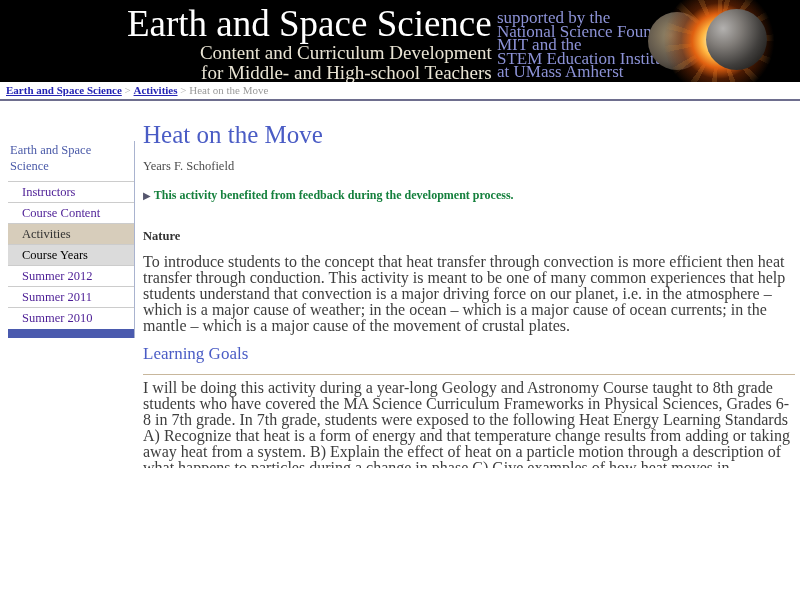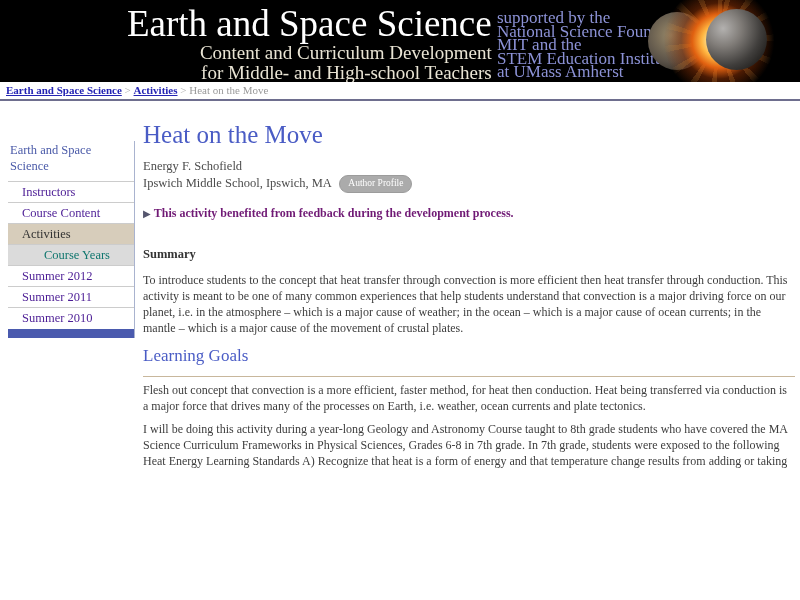--- a/index.html
+++ b/index.html
@@ -41,39 +41,39 @@
   .bc-sep { color:#aaa; }
   .bc-current { color:#9a9a9a; }
 
   
   .sidebar { position:absolute; left:8px; top:141px; width:127px; background:#fff;
     border-right:1px solid #a9b3cf; font-size:12.5px; }
   .side-heading { display:block; color:#4a5aa8; text-decoration:none; padding:1px 4px 7px 2px;
     line-height:16px; cursor:pointer; }
   .side-item { padding:4px 2px 3px 14px; border-top:1px solid #ccc; line-height:13px;
     color:#4c1d95; cursor:pointer; }
-  .side-item.section { background:#dbdbdb; color:#0f766e; cursor:default;text-align:center; }
+  .side-item.section { background:#dbdbdb; color:#000000; cursor:default; }
   .side-item.active { background:#d7cdbb; color:#333; }
   .side-footer-bar { height:9px; background:#4a5aae; margin-top:1px; }
 
   
   .content { margin-left:143px; margin-right:5px; }
   h1 { margin:20px 0 9px; font-size:25px; font-weight:400; color:#4a5cc5; }
   .author-name, .author-line { font-size:12.5px; line-height:17px; color:#4c4c4c; }
   .profile-pill { display:inline-block; background:#ababab; border:1px solid #9c9c9c; color:#fff;
     font-size:9.5px; line-height:11px; padding:2px 8px 3px; border-radius:10px; margin-left:5px;
     vertical-align:1px; cursor:pointer; }
   .feedback { margin-top:13px; font-size:12px; }
   .tri { color:#55566e; font-size:10px; margin-right:3px; }
-  .feedback-text { color:#701a75; font-weight:bold;text-align:right; }
+  .feedback-text { color:#15803d; font-weight:bold;text-align:right; }
   #sections { margin-top:26px; }
   h2.plain { font-size:12.5px; font-weight:bold; color:#333; margin:0 0 10px; }
   h2.rule { font-size:17px; font-weight:400; color:#4a5cc5; border-bottom:1px solid #c8b79c;
     padding-bottom:10px; margin:10px 0 5px; }
-  section p { font-size:12px; line-height:16px; color:#3d3d3d; margin:0 0 7px; }
+  section p { font-size:16px; line-height:16px; color:#3d3d3d; margin:0 0 7px; }
 </style>
 </head>
 <body>
 
 <div class="page">
 
   <header class="masthead">
     <div class="planet"></div>
     <div class="mast-text">
       <div class="mast-title">Earth and Space Science</div>
@@ -108,36 +108,31 @@
         <div class="side-item section">Course Years</div>
         <div class="side-item link">Summer 2012</div>
         <div class="side-item link">Summer 2011</div>
         <div class="side-item link">Summer 2010</div>
       </div>
     <div class="side-footer-bar"></div>
   </aside>
 
   <main class="content">
     <h1>Heat on the Move</h1>
-    <div class="author-name">Energy F. Schofield</div>
-    <div class="author-line">
-      <span>Ipswich Middle School, Ipswich, MA</span>
-      <span class="profile-pill">Author Profile</span>
-    </div>
+    <div class="author-name">Years F. Schofield</div>
     <div class="feedback">
       <span class="tri">▶</span><span class="feedback-text">This activity benefited from feedback during the development process.</span>
     </div>
     <div id="sections">
         <section>
-          <h2 class="plain">Summary</h2>
+          <h2 class="plain">Nature</h2>
           <p>To introduce students to the concept that heat transfer through convection is more efficient then heat transfer through conduction. This activity is meant to be one of many common experiences that help students understand that convection is a major driving force on our planet, i.e. in the atmosphere – which is a major cause of weather; in the ocean – which is a major cause of ocean currents; in the mantle – which is a major cause of the movement of crustal plates.</p>
         </section>
         <section>
           <h2 class="rule">Learning Goals</h2>
-          <p>Flesh out concept that convection is a more efficient, faster method, for heat then conduction. Heat being transferred via conduction is a major force that drives many of the processes on Earth, i.e. weather, ocean currents and plate tectonics.</p>
         </section>
         <section>
           <p>I will be doing this activity during a year-long Geology and Astronomy Course taught to 8th grade students who have covered the MA Science Curriculum Frameworks in Physical Sciences, Grades 6-8 in 7th grade. In 7th grade, students were exposed to the following Heat Energy Learning Standards A) Recognize that heat is a form of energy and that temperature change results from adding or taking away heat from a system. B) Explain the effect of heat on a particle motion through a description of what happens to particles during a change in phase C) Give examples of how heat moves in predictable ways, moving from warmer objects to cooler ones until the objects reach equilibrium. Students will also have been exposed to the 3 means of heat transfer, conduction, convection and radiation. (One of the goals of this activity is to review the Heat Energy Learning Standards and Heat Transfer Ideas.) Ideally, the hands-on experiment part of this activity will be done with a class of 20 - 24 students, divided into groups of four. The popcorn demo and class discussion will take place during the 1st of 3 - 47 minute classes. On the second day, in small groups of 4, the convection vs. conduction experiment and data collection will take place. During the third class period, I will repeat the experiment and then facilitate a class discussion of students' results. Students will have already had lots of practice at looking for patterns within data. They will have practiced this skill during our Nature of Science Unit. I think this activity would be easily adaptable to different ages and/or student with varied knowledge bases.</p>
         </section>
       </div>
   </main>
 
 </div>
 
 </body></html>

